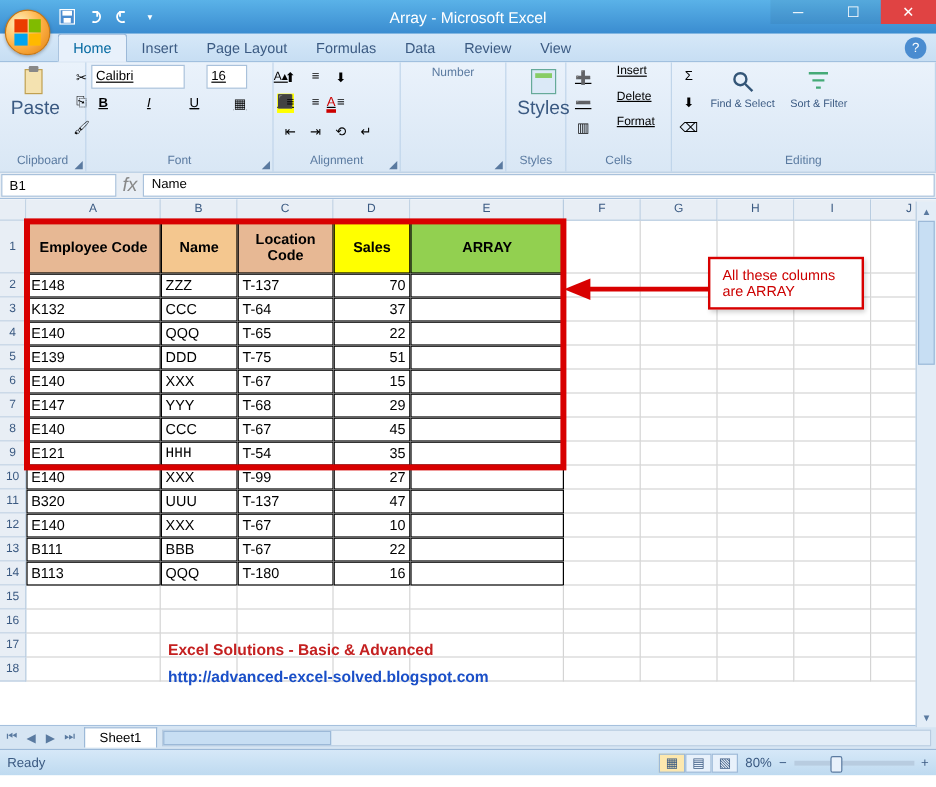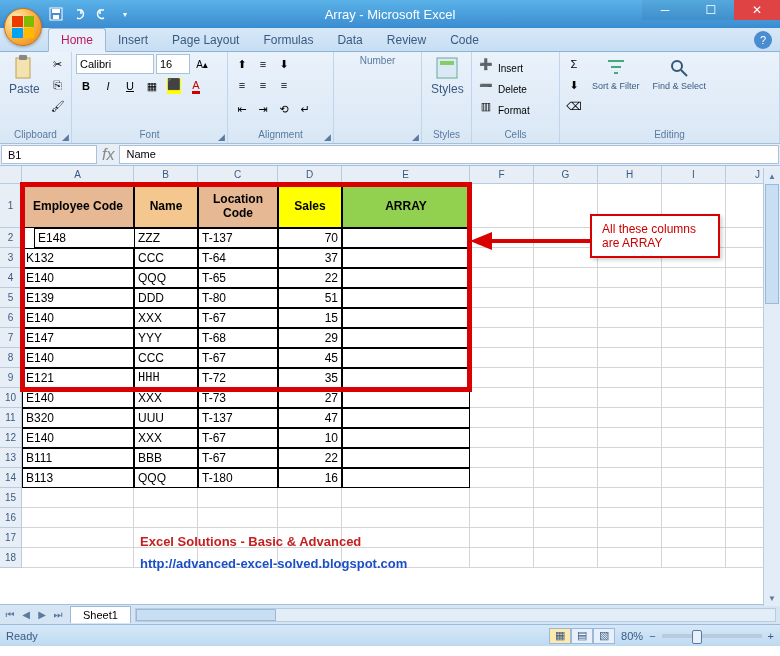--- a/index.html
+++ b/index.html
@@ -13,35 +13,35 @@
 .qat { margin-left: 45px; display: flex; gap: 1px; }
 .qat-btn { width: 22px; height: 22px; display: flex; align-items: center; justify-content: center; color: #fff; cursor: pointer; border-radius:2px;}
 .tb-title { position: absolute; left: 50%; transform: translateX(-50%); color: #fff; font-size: 13px; }
 .win-ctrl { position: absolute; right: 0; top: 0; display: flex; }
 .win-btn { width: 46px; height: 20px; display: flex; align-items: center; justify-content: center; color: #fff; font-size: 12px; }
 .win-btn.min { background: rgba(0,0,0,0.05);} .win-btn.max{background:rgba(0,0,0,0.05);} .win-btn.close{ background:#e04343; width:46px;}
 
 
 .ribbon-tabs { height: 24px; background: linear-gradient(#d6e8f8,#c7def3); display: flex; align-items: flex-end; padding-left: 48px; border-bottom: 1px solid #8db2d8; }
 .tab { padding: 4px 12px; font-size: 12px; color: #3b5a82; cursor: pointer; }
-.tab.active { background: #e8f1fb; border: 1px solid #9cb9d8; border-bottom: 1px solid #e8f1fb; border-radius: 3px 3px 0 0; margin-bottom: -1px; color: #be185d; font-weight:500;}
+.tab.active { background: #e8f1fb; border: 1px solid #9cb9d8; border-bottom: 1px solid #e8f1fb; border-radius: 3px 3px 0 0; margin-bottom: -1px; color: #0369a1; font-weight:500;}
 .help-btn { margin-left: auto; margin-right: 8px; width: 18px; height: 18px; border-radius:50%; background:#4a8cd0; color:#fff; font-size:11px; display:flex; align-items:center; justify-content:center; align-self:center;}
 
 
 .ribbon { height: 92px; background: linear-gradient(#eaf2fb,#d9e7f5); border-bottom: 1px solid #a5c0dd; display: flex; }
 .grp { border-right: 1px solid #c0d5ea; display: flex; flex-direction: column; padding: 2px 4px; position:relative;}
 .grp-body { flex: 1; display: flex; align-items: flex-start; gap: 3px; }
 .grp-label { font-size: 10px; color: #5a7aa0; text-align: center; padding: 1px 0; }
 .grp-label .launcher { position:absolute; right:2px; bottom:1px; font-size:9px; color:#5a7aa0;}
 .big-btn { display: flex; flex-direction: column; align-items: center; gap: 2px; padding: 2px 5px; cursor:pointer;}
-.big-btn .lbl { font-size: 12px; color: #3b5a82; }
+.big-btn .lbl { font-size: 16px; color: #3b5a82; }
 .icon-box { width: 24px; height: 24px; display:flex; align-items:center; justify-content:center;}
 .col3 { display: flex; flex-direction: column; gap: 1px; }
 .sm-btn { width: 20px; height: 20px; display: flex; align-items: center; justify-content: center; font-size: 11px; cursor: pointer; border:1px solid transparent; border-radius:2px;}
-.font-row { display:flex; gap:2px; align-items:flex-end;}
+.font-row { display:flex; gap:18px; align-items:flex-start;text-decoration:underline;}
 .font-sel { background:#fff; border:1px solid #a9c1db; font-size:11px; padding:1px 3px; height:20px;}
 .font-name{width:78px;} .font-size{width:34px;}
 .align-grid { display:grid; grid-template-columns:repeat(3,20px); gap:1px;}
 .num-fmt { background:#fff; border:1px solid #a9c1db; width:78px; height:20px; font-size:11px; padding:1px 3px;}
 .row2 { display:flex; gap:1px; margin-top:2px;}
 
 
 .fxbar { height: 22px; display: flex; border-bottom: 1px solid #a5c0dd; background:#e8eef5;}
 .namebox { width: 96px; background:#fff; border:1px solid #a9c1db; margin:1px; font-size:11px; padding:2px 6px; display:flex; align-items:center;}
 .fx-icons { display:flex; align-items:center; padding:0 4px; gap:4px; color:#888;}
@@ -134,21 +134,21 @@
   </div>
 </div>
 
 <div class="ribbon-tabs">
   <div class="tab active">Home</div>
   <div class="tab">Insert</div>
   <div class="tab">Page Layout</div>
   <div class="tab">Formulas</div>
   <div class="tab">Data</div>
   <div class="tab">Review</div>
-  <div class="tab">Code</div>
+  <div class="tab">View</div>
   <div class="help-btn">?</div>
 </div>
 
 <div class="ribbon">
   <div class="grp" style="width:72px;">
     <div class="grp-body">
       <div class="big-btn">
         <div class="icon-box">
             <svg width="24" height="28" viewBox="0 0 24 28">
               <rect x="4" y="4" width="14" height="20" fill="#f4e2b0" stroke="#c0a050"></rect>
@@ -249,33 +249,33 @@
   <div class="grp" style="flex:1;">
     <div class="grp-body">
       <div class="col3">
         <div class="sm-btn">Σ</div>
         <div class="sm-btn">⬇</div>
         <div class="sm-btn">⌫</div>
       </div>
       <div class="big-btn">
         <div class="icon-box">
             <svg width="22" height="22">
-              <path d="M3 4h16 M6 10h10 M9 16h4" stroke="#4a7" stroke-width="2"></path>
-            </svg>
-          </div>
-        <span class="lbl" style="font-size:9px;line-height:1;">Sort &amp; Filter</span>
-      </div>
-      <div class="big-btn">
-        <div class="icon-box">
-            <svg width="22" height="22">
               <circle cx="9" cy="9" r="5" fill="none" stroke="#357" stroke-width="2"></circle>
               <line x1="13" y1="13" x2="19" y2="19" stroke="#357" stroke-width="2"></line>
             </svg>
           </div>
         <span class="lbl" style="font-size:9px;line-height:1;">Find &amp; Select</span>
+      </div>
+      <div class="big-btn">
+        <div class="icon-box">
+            <svg width="22" height="22">
+              <path d="M3 4h16 M6 10h10 M9 16h4" stroke="#4a7" stroke-width="2"></path>
+            </svg>
+          </div>
+        <span class="lbl" style="font-size:9px;line-height:1;">Sort &amp; Filter</span>
       </div>
     </div>
     <div class="grp-label">Editing</div>
   </div>
 </div>
 
 <div class="fxbar">
   <div class="namebox">B1</div>
   <div class="fx-icons">
     <span style="font-style:italic;">fx</span>
@@ -316,63 +316,63 @@
       <div class="rh" style="height: 20px;">16</div>
       <div class="rh" style="height: 20px;">17</div>
       <div class="rh" style="height: 20px;">18</div>
     </div>
   <div class="cells" id="cells">
       <div class="cell hdr" style="left: 0px; top: 0px; width: 112px; height: 44px; background: rgb(231, 184, 148);">Employee Code</div>
       <div class="cell hdr" style="left: 112px; top: 0px; width: 64px; height: 44px; background: rgb(244, 199, 143);">Name</div>
       <div class="cell hdr" style="left: 176px; top: 0px; width: 80px; height: 44px; background: rgb(231, 184, 148);">Location Code</div>
       <div class="cell hdr" style="left: 256px; top: 0px; width: 64px; height: 44px; background: rgb(255, 255, 0);">Sales</div>
       <div class="cell hdr" style="left: 320px; top: 0px; width: 128px; height: 44px; background: rgb(146, 208, 80);">ARRAY</div>
-      <div class="cell data" style="left: 0px; top: 44px; width: 112px; height: 20px; margin-left: 12px;">E148</div>
+      <div class="cell data" style="left: 0px; top: 44px; width: 112px; height: 20px;">E148</div>
       <div class="cell data" style="left: 112px; top: 44px; width: 64px; height: 20px;">ZZZ</div>
       <div class="cell data" style="left: 176px; top: 44px; width: 80px; height: 20px;">T-137</div>
       <div class="cell data num" style="left: 256px; top: 44px; width: 64px; height: 20px;">70</div>
       <div class="cell data" style="left: 320px; top: 44px; width: 128px; height: 20px;"></div>
       <div class="cell data" style="left: 0px; top: 64px; width: 112px; height: 20px;">K132</div>
       <div class="cell data" style="left: 112px; top: 64px; width: 64px; height: 20px;">CCC</div>
       <div class="cell data" style="left: 176px; top: 64px; width: 80px; height: 20px;">T-64</div>
       <div class="cell data num" style="left: 256px; top: 64px; width: 64px; height: 20px;">37</div>
       <div class="cell data" style="left: 320px; top: 64px; width: 128px; height: 20px;"></div>
       <div class="cell data" style="left: 0px; top: 84px; width: 112px; height: 20px;">E140</div>
       <div class="cell data" style="left: 112px; top: 84px; width: 64px; height: 20px;">QQQ</div>
       <div class="cell data" style="left: 176px; top: 84px; width: 80px; height: 20px;">T-65</div>
       <div class="cell data num" style="left: 256px; top: 84px; width: 64px; height: 20px;">22</div>
       <div class="cell data" style="left: 320px; top: 84px; width: 128px; height: 20px;"></div>
       <div class="cell data" style="left: 0px; top: 104px; width: 112px; height: 20px;">E139</div>
       <div class="cell data" style="left: 112px; top: 104px; width: 64px; height: 20px;">DDD</div>
-      <div class="cell data" style="left: 176px; top: 104px; width: 80px; height: 20px;">T-80</div>
+      <div class="cell data" style="left: 176px; top: 104px; width: 80px; height: 20px;">T-75</div>
       <div class="cell data num" style="left: 256px; top: 104px; width: 64px; height: 20px;">51</div>
       <div class="cell data" style="left: 320px; top: 104px; width: 128px; height: 20px;"></div>
       <div class="cell data" style="left: 0px; top: 124px; width: 112px; height: 20px;">E140</div>
       <div class="cell data" style="left: 112px; top: 124px; width: 64px; height: 20px;">XXX</div>
       <div class="cell data" style="left: 176px; top: 124px; width: 80px; height: 20px;">T-67</div>
       <div class="cell data num" style="left: 256px; top: 124px; width: 64px; height: 20px;">15</div>
       <div class="cell data" style="left: 320px; top: 124px; width: 128px; height: 20px;"></div>
       <div class="cell data" style="left: 0px; top: 144px; width: 112px; height: 20px;">E147</div>
       <div class="cell data" style="left: 112px; top: 144px; width: 64px; height: 20px;">YYY</div>
       <div class="cell data" style="left: 176px; top: 144px; width: 80px; height: 20px;">T-68</div>
       <div class="cell data num" style="left: 256px; top: 144px; width: 64px; height: 20px;">29</div>
       <div class="cell data" style="left: 320px; top: 144px; width: 128px; height: 20px;"></div>
       <div class="cell data" style="left: 0px; top: 164px; width: 112px; height: 20px;">E140</div>
       <div class="cell data" style="left: 112px; top: 164px; width: 64px; height: 20px;">CCC</div>
       <div class="cell data" style="left: 176px; top: 164px; width: 80px; height: 20px;">T-67</div>
       <div class="cell data num" style="left: 256px; top: 164px; width: 64px; height: 20px;">45</div>
       <div class="cell data" style="left: 320px; top: 164px; width: 128px; height: 20px;"></div>
       <div class="cell data" style="left: 0px; top: 184px; width: 112px; height: 20px;">E121</div>
       <div class="cell data" style="left: 112px; top: 184px; width: 64px; height: 20px; font-family: Liberation Mono, monospace;">HHH</div>
-      <div class="cell data" style="left: 176px; top: 184px; width: 80px; height: 20px;">T-72</div>
+      <div class="cell data" style="left: 176px; top: 184px; width: 80px; height: 20px;">T-54</div>
       <div class="cell data num" style="left: 256px; top: 184px; width: 64px; height: 20px;">35</div>
       <div class="cell data" style="left: 320px; top: 184px; width: 128px; height: 20px;"></div>
       <div class="cell data" style="left: 0px; top: 204px; width: 112px; height: 20px;">E140</div>
       <div class="cell data" style="left: 112px; top: 204px; width: 64px; height: 20px;">XXX</div>
-      <div class="cell data" style="left: 176px; top: 204px; width: 80px; height: 20px;">T-73</div>
+      <div class="cell data" style="left: 176px; top: 204px; width: 80px; height: 20px;">T-99</div>
       <div class="cell data num" style="left: 256px; top: 204px; width: 64px; height: 20px;">27</div>
       <div class="cell data" style="left: 320px; top: 204px; width: 128px; height: 20px;"></div>
       <div class="cell data" style="left: 0px; top: 224px; width: 112px; height: 20px;">B320</div>
       <div class="cell data" style="left: 112px; top: 224px; width: 64px; height: 20px;">UUU</div>
       <div class="cell data" style="left: 176px; top: 224px; width: 80px; height: 20px;">T-137</div>
       <div class="cell data num" style="left: 256px; top: 224px; width: 64px; height: 20px;">47</div>
       <div class="cell data" style="left: 320px; top: 224px; width: 128px; height: 20px;"></div>
       <div class="cell data" style="left: 0px; top: 244px; width: 112px; height: 20px;">E140</div>
       <div class="cell data" style="left: 112px; top: 244px; width: 64px; height: 20px;">XXX</div>
       <div class="cell data" style="left: 176px; top: 244px; width: 80px; height: 20px;">T-67</div>

